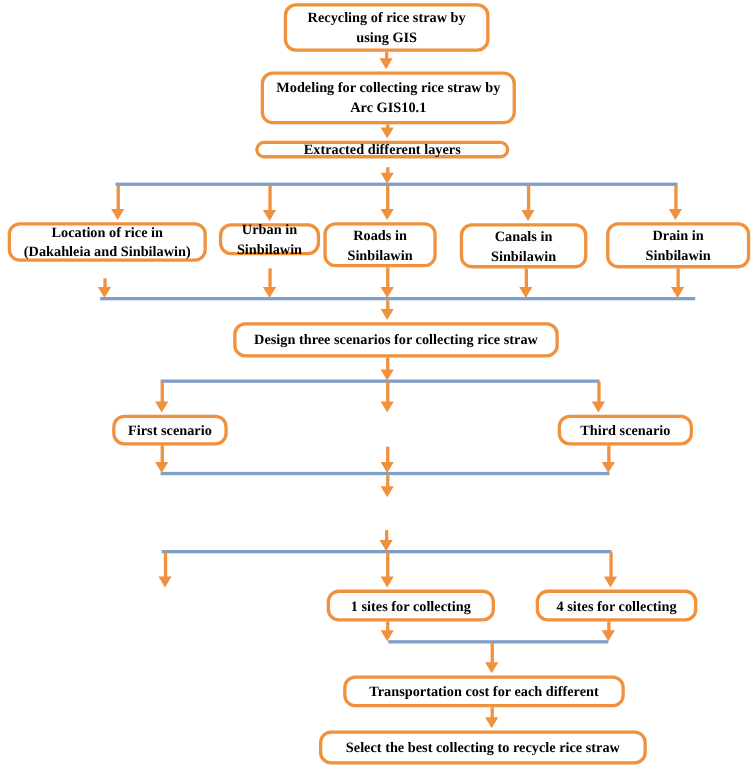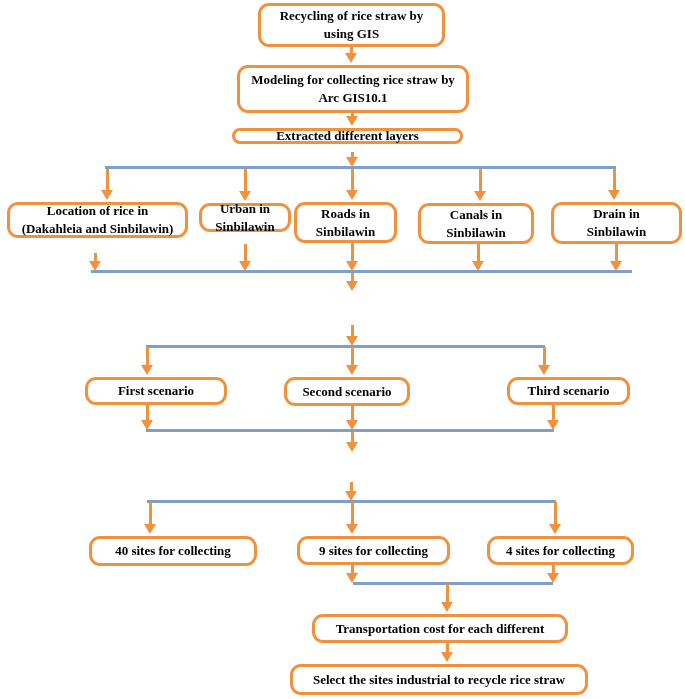--- a/index.html
+++ b/index.html
@@ -29,32 +29,31 @@
 (Dakahleia and Sinbilawin)</div>
   <div class="box" style="left:199px;top:203px;width:92px;height:29px">Urban in
 Sinbilawin</div>
   <div class="box" style="left:294px;top:202px;width:103px;height:41px">Roads in
 Sinbilawin</div>
   <div class="box" style="left:418px;top:203px;width:116px;height:41px">Canals in
 Sinbilawin</div>
   <div class="box" style="left:551px;top:202px;width:131px;height:42px">Drain in
 Sinbilawin</div>
 
+  <div class="box" style="left:212px;top:293px;width:296px;height:32px">Design three scenarios for collecting rice straw</div>
 
-  <div class="box" style="left:85px;top:377px;width:142px;height:28px">First scenario</div>
-  <div class="box" style="left:284px;top:377px;width:126px;height:29px">Second scenario</div>
+  <div class="box" style="left:102px;top:377px;width:105px;height:28px">First scenario</div>
   <div class="box" style="left:507px;top:377px;width:123px;height:28px">Third scenario</div>
 
 
-  <div class="box" style="left:89px;top:536px;width:168px;height:30px">40 sites for collecting</div>
-  <div class="box" style="left:297px;top:536px;width:153px;height:29px">9 sites for collecting</div>
+  <div class="box" style="left:297px;top:536px;width:153px;height:29px">1 sites for collecting</div>
   <div class="box" style="left:487px;top:536px;width:147px;height:29px">4 sites for collecting</div>
 
   <div class="box" style="left:312px;top:614px;width:256px;height:29px">Transportation cost for each different</div>
-  <div class="box" style="left:290px;top:664px;width:298px;height:31px">Select the sites industrial to recycle rice straw</div>
+  <div class="box" style="left:290px;top:664px;width:298px;height:31px">Select the best collecting to recycle rice straw</div>
 
   <div class="hl" style="left:105px;top:166px;width:511px"></div>
   <div class="hl" style="left:91px;top:270px;width:541px"></div>
   <div class="hl" style="left:146px;top:345px;width:399px"></div>
   <div class="hl" style="left:146px;top:429px;width:408px"></div>
   <div class="hl" style="left:147px;top:500px;width:409px"></div>
   <div class="hl" style="left:353px;top:582px;width:200px"></div>
 
   <div class="vl" style="left:349.5px;top:47px;height:8px"></div>
   <div class="ah" style="left:345px;top:53px"></div>

